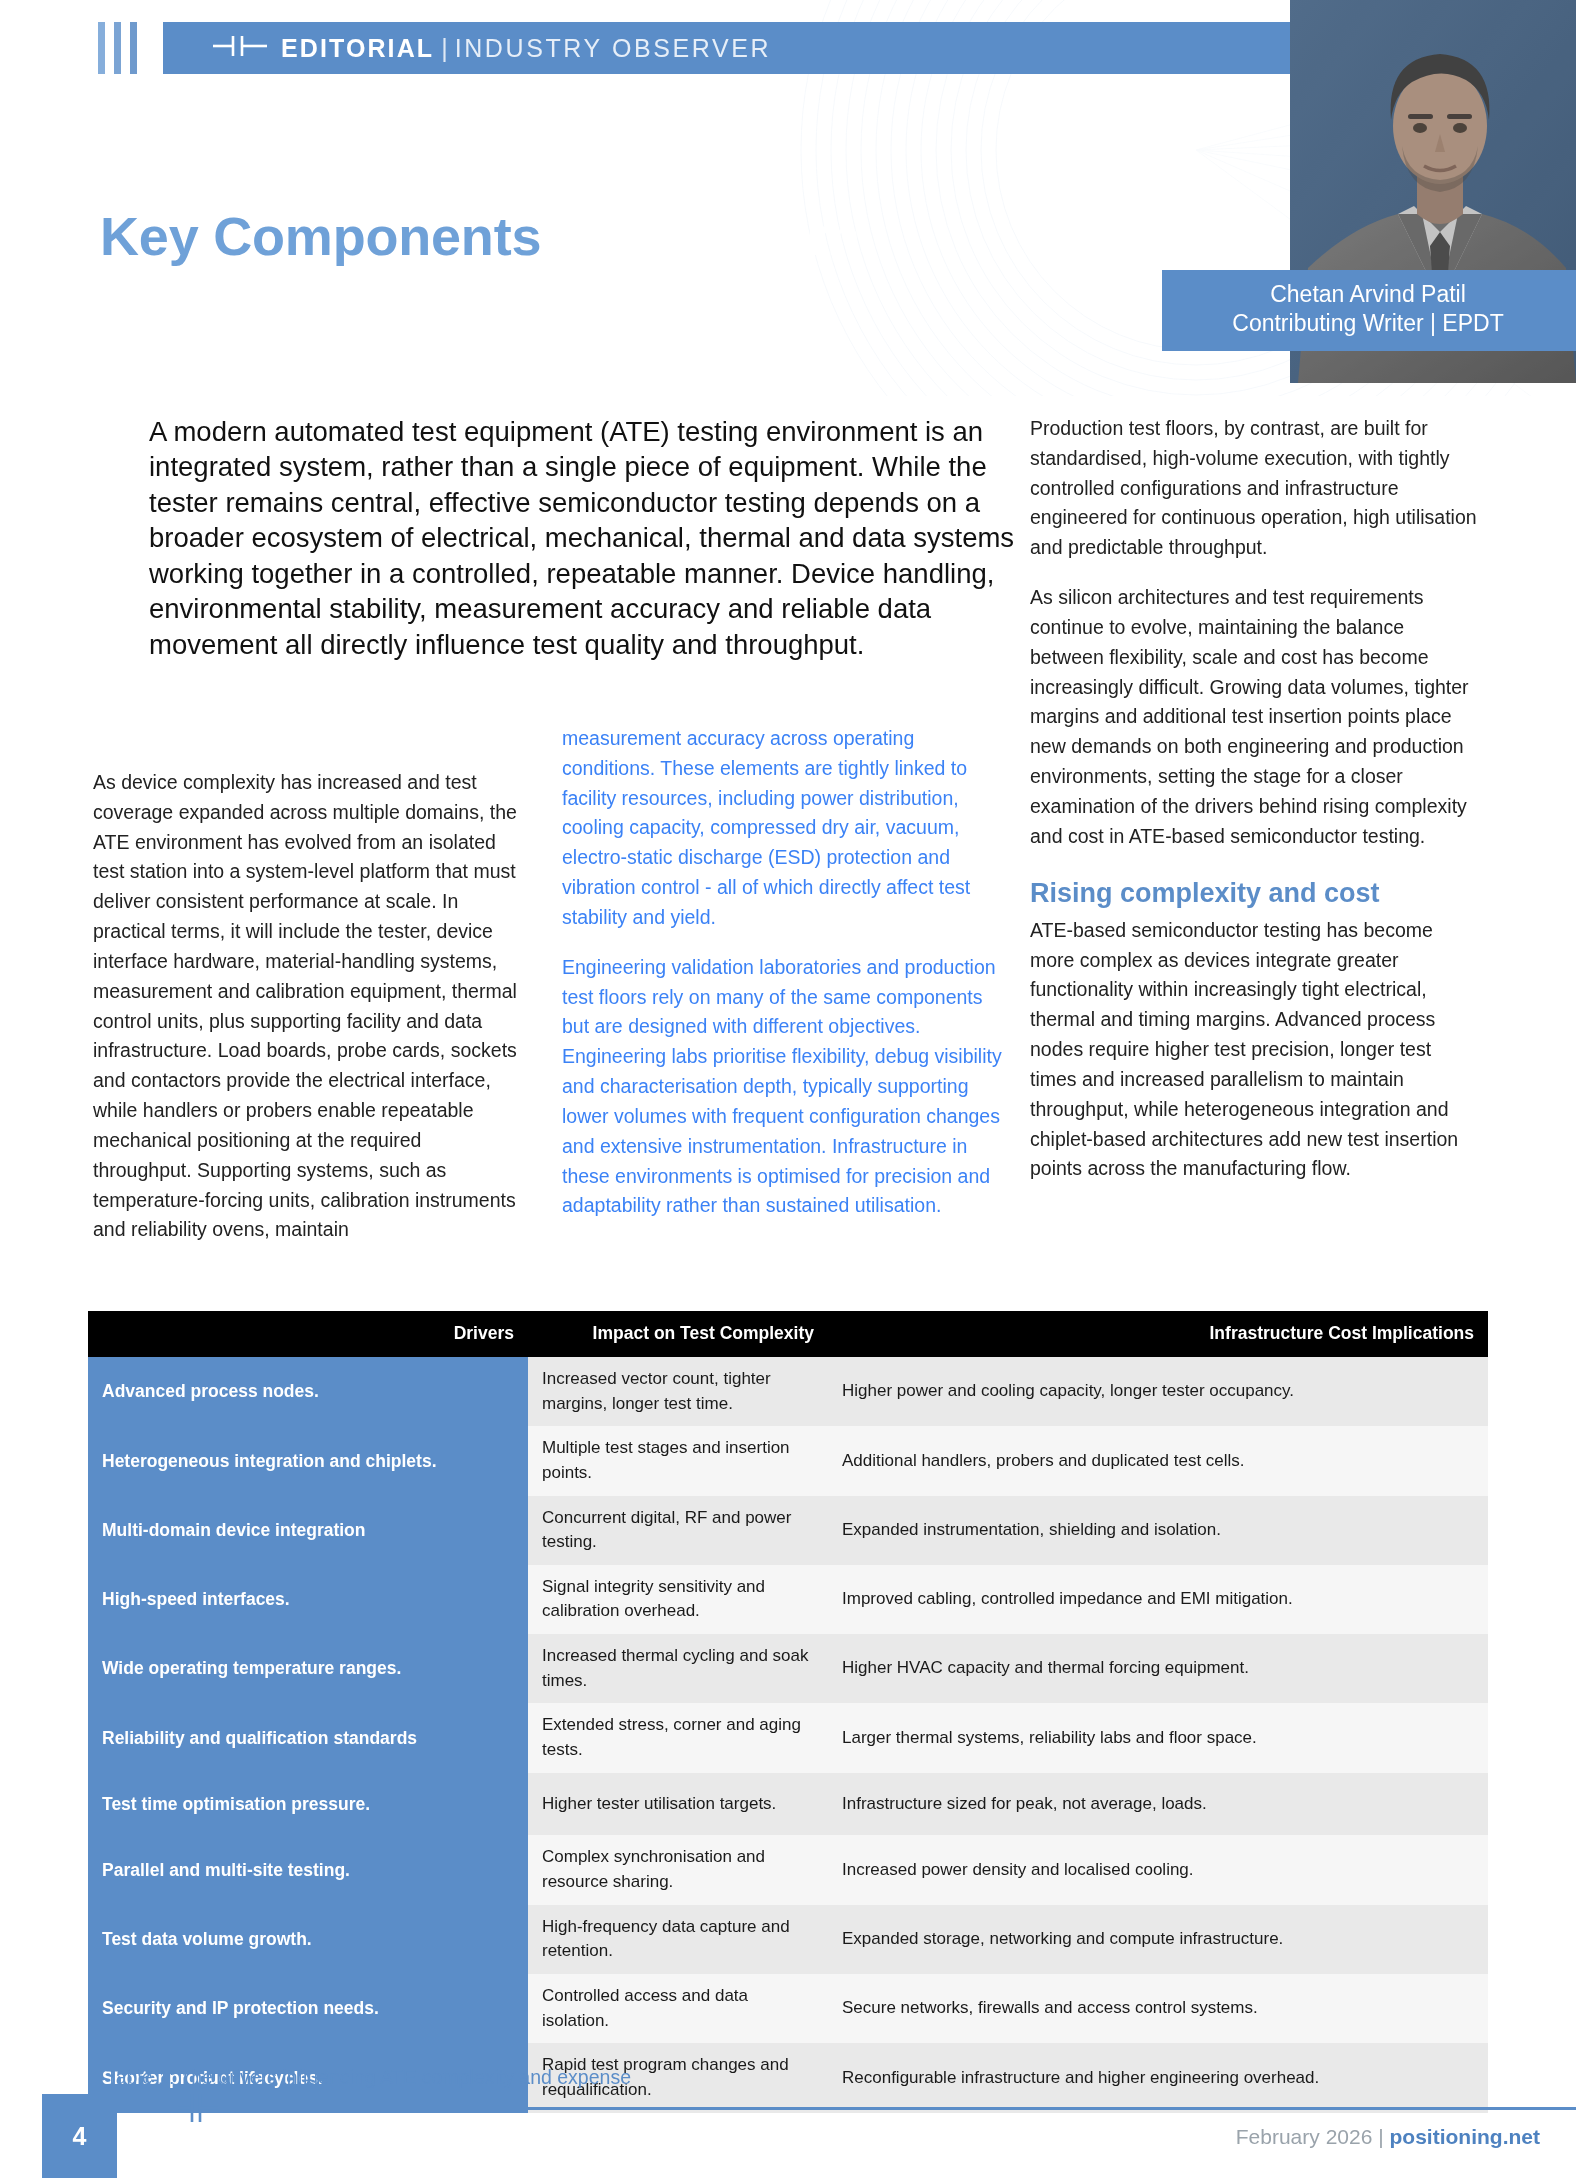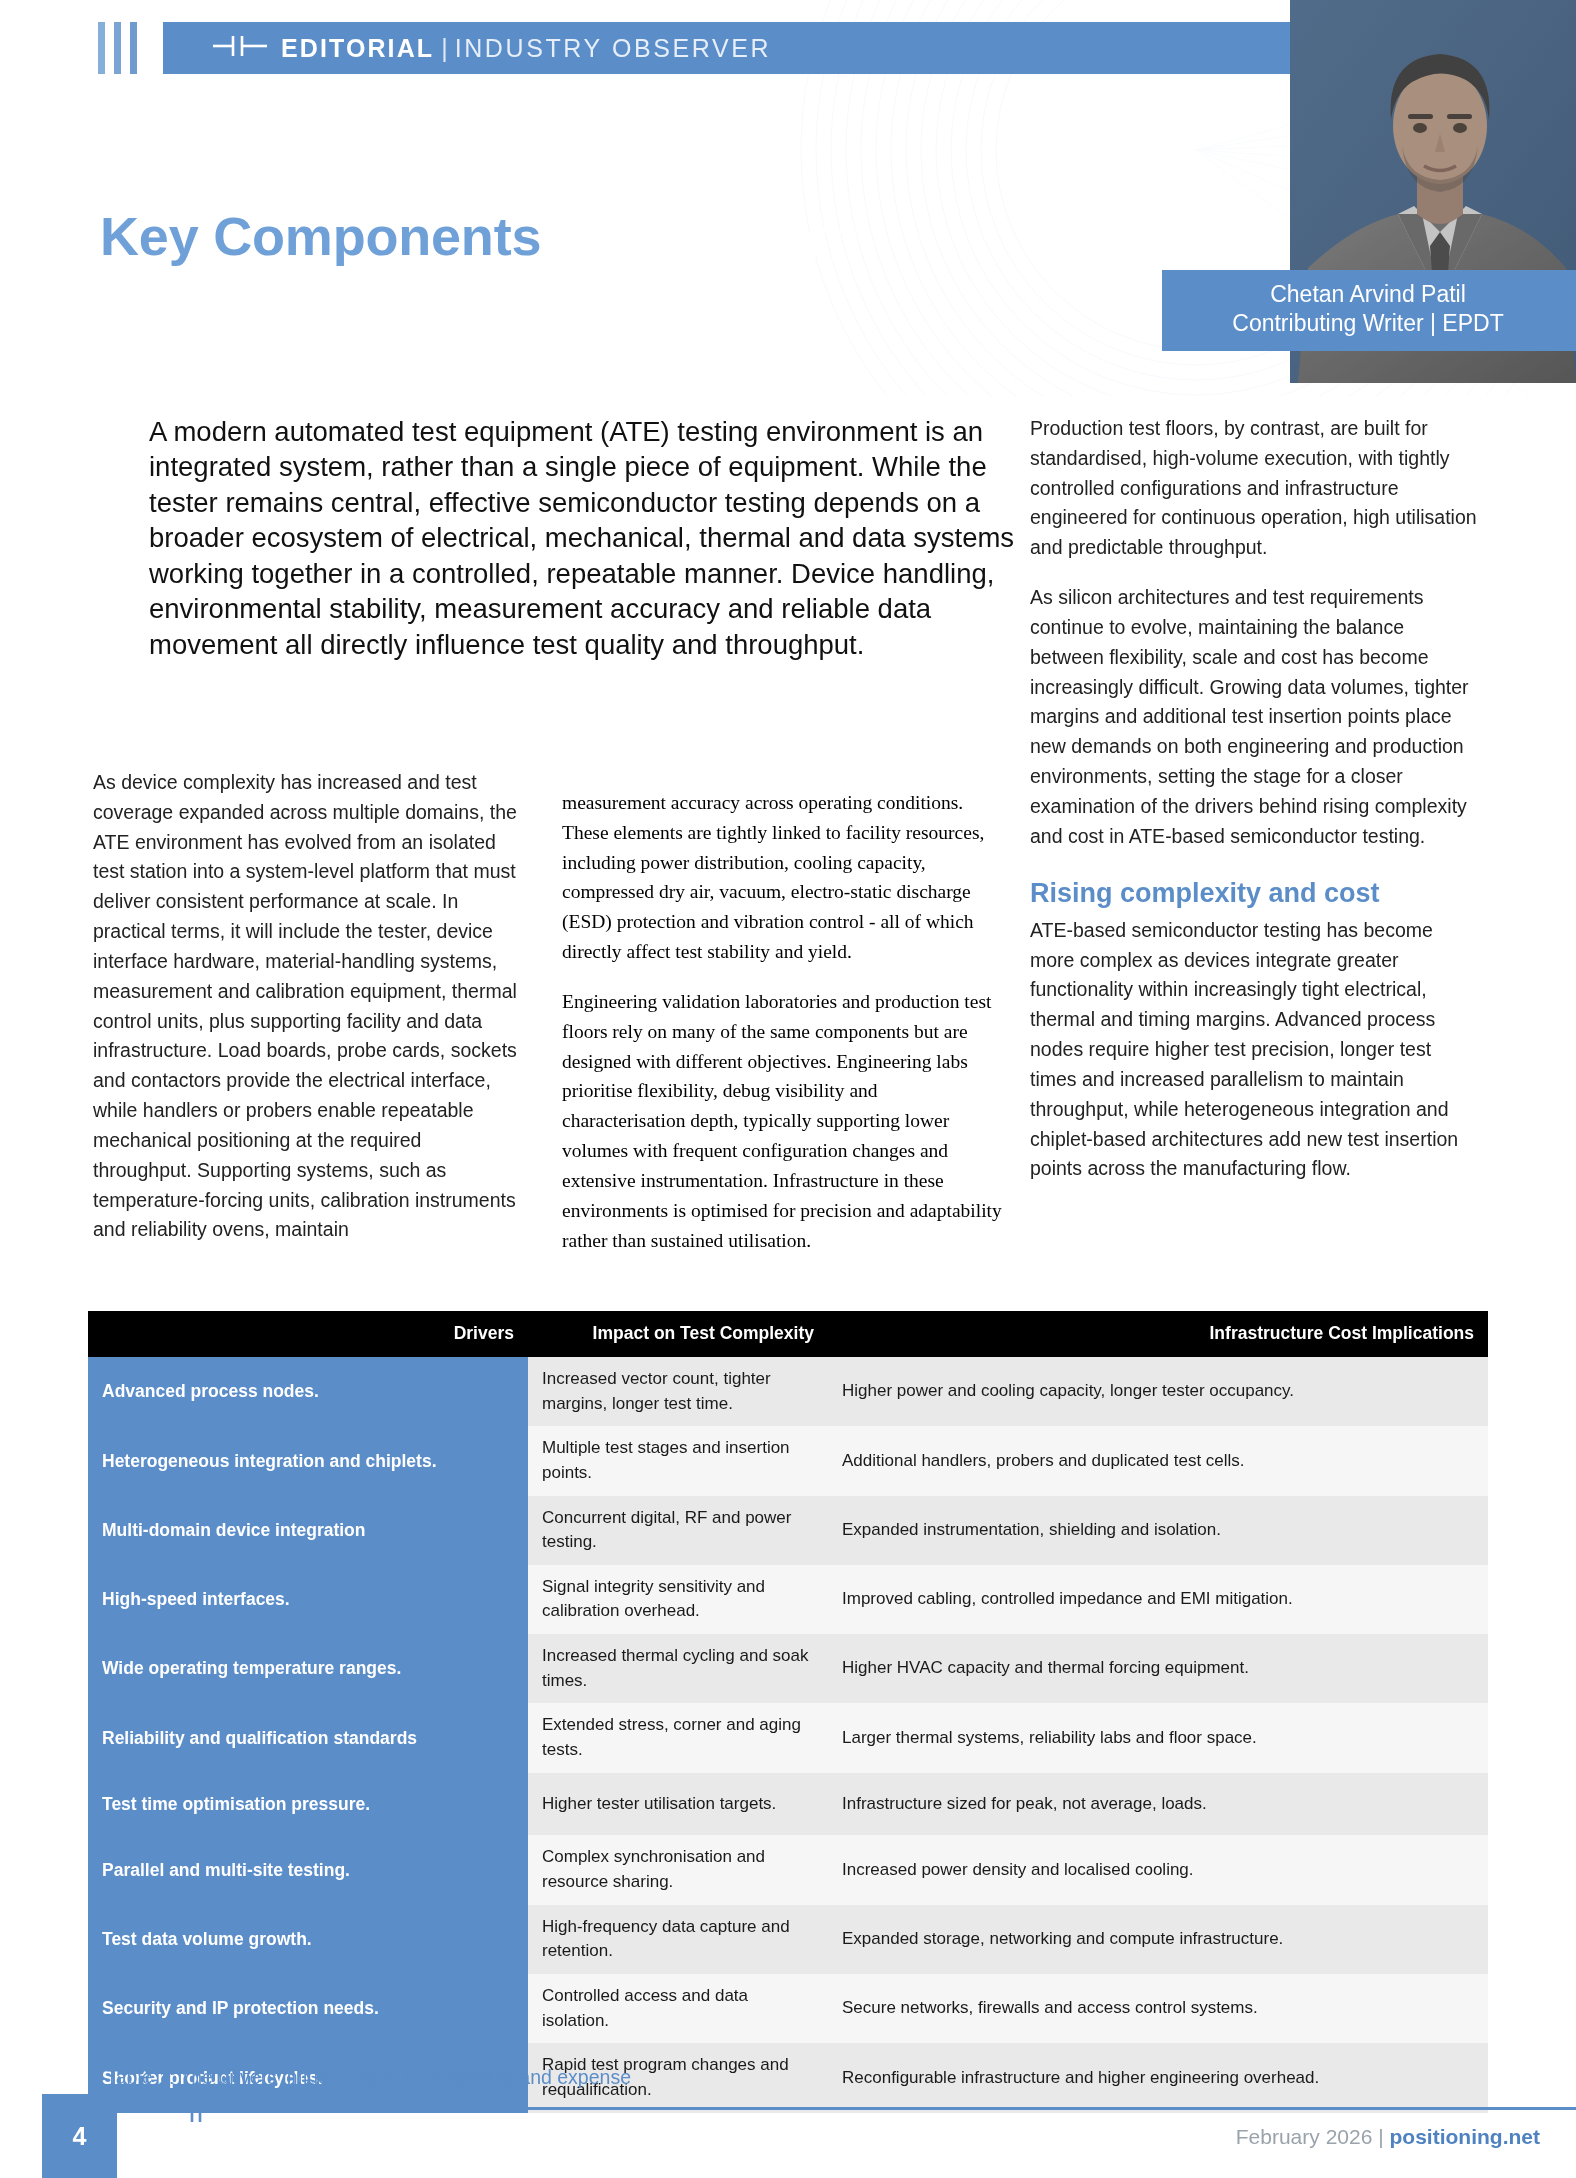--- a/index.html
+++ b/index.html
@@ -76,22 +76,22 @@
     position: absolute; left: 113px; top: 414px;
     width: 900px;
     font-size: 27.5px; line-height: 1.29; color: #111111; margin-left: 36px;
   }
 
   .col-left {
     position: absolute; left: 93px; top: 768px; width: 425px;
     font-size: 19.5px; line-height: 1.53; color: #222222;
   }
   .col-mid {
-    position: absolute; left: 562px; top: 788px; width: 442px;
-    font-size: 19.5px; line-height: 1.53; color: #000000; font-family: Liberation Serif, serif;
+    position: absolute; left: 562px; top: 724px; width: 442px;
+    font-size: 19.5px; line-height: 1.53; color: #3b82f6;
   }
   .col-right {
     position: absolute; left: 1030px; top: 414px; width: 448px;
     font-size: 19.5px; line-height: 1.53; color: #222222;
   }
   .col-left p + p, .col-mid p + p, .col-right p + p { margin-top: 20px; }
 
   .subhead {
     color: #5b8dc8; font-weight: bold;
     font-size: 27px; line-height: 1.12;

